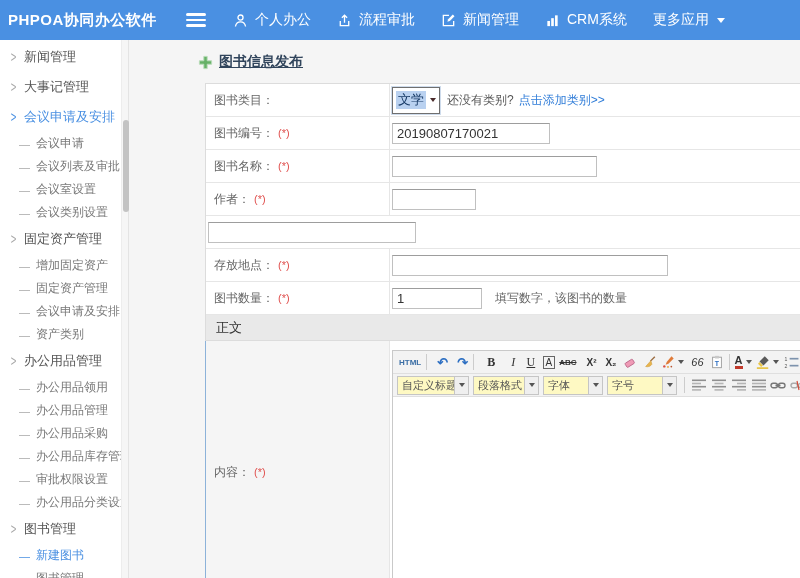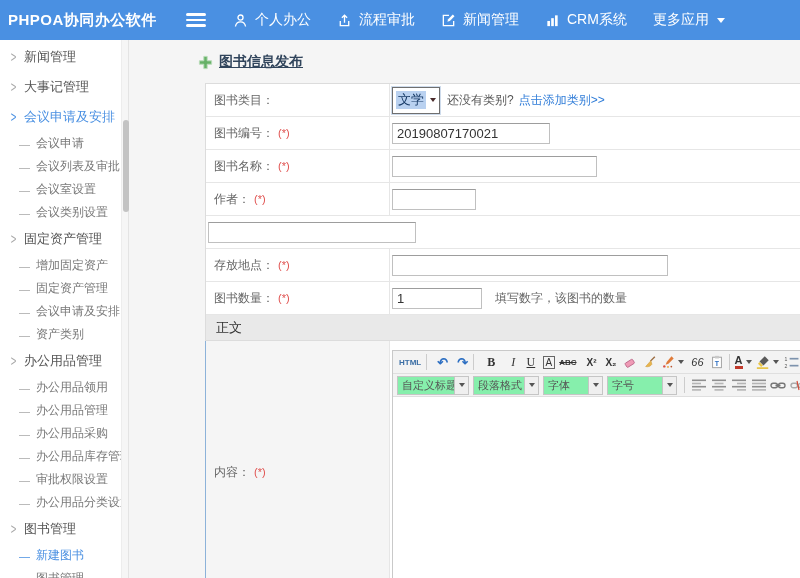--- a/index.html
+++ b/index.html
@@ -89,21 +89,21 @@
   [data-name="undo-icon"] .g, [data-name="redo-icon"] .g { font-size:13px; font-weight:bold; color:#2d6fc2; }
   [data-name="bold-icon"] .g { font-weight:bold; font-family:"Liberation Serif",serif; font-size:12px; }
   [data-name="italic-icon"] .g { font-style:italic; font-family:"Liberation Serif",serif; font-size:12px; }
   [data-name="underline-icon"] .g { text-decoration:underline; font-family:"Liberation Serif",serif; font-size:12px; }
   [data-name="font-border-icon"] .g { border:1px solid #666; padding:0 2px; font-size:10px; }
   [data-name="strikethrough-icon"] .g { text-decoration:line-through; font-size:8px; font-weight:bold; }
   [data-name="superscript-icon"] .g, [data-name="subscript-icon"] .g { font-size:10px; font-weight:bold; }
   [data-name="blockquote-icon"] .g { font-weight:normal; font-style:italic; font-size:11px; }
   [data-name="font-color-icon"] .g { font-weight:bold; font-size:11px;
     border-bottom:3px solid #c0392b; line-height:11px; }
-  .ed-select { display:flex; align-items:center; background:#86efac; border:1px solid #c5c5c5;
+  .ed-select { display:flex; align-items:center; background:#fef9c3; border:1px solid #c5c5c5;
     height:19px; font-size:11px; color:#555; margin-right:4px; cursor:pointer; }
   .ed-select .lbl { padding:0 4px; overflow:hidden; white-space:nowrap; flex:1; }
   .ed-select .dd { width:14px; height:100%; border-left:1px solid #c5c5c5;
     background:#efefef; display:flex; align-items:center; justify-content:center; }
   .ed-select .dd .bcaret { margin-left:0; }
   .sel-w1{width:72px} .sel-w2{width:66px} .sel-w3{width:60px} .sel-w4{width:70px}
   .ed-body { height:196px; background:#fff; cursor:text; }
 </style>
 </head>
 <body>

